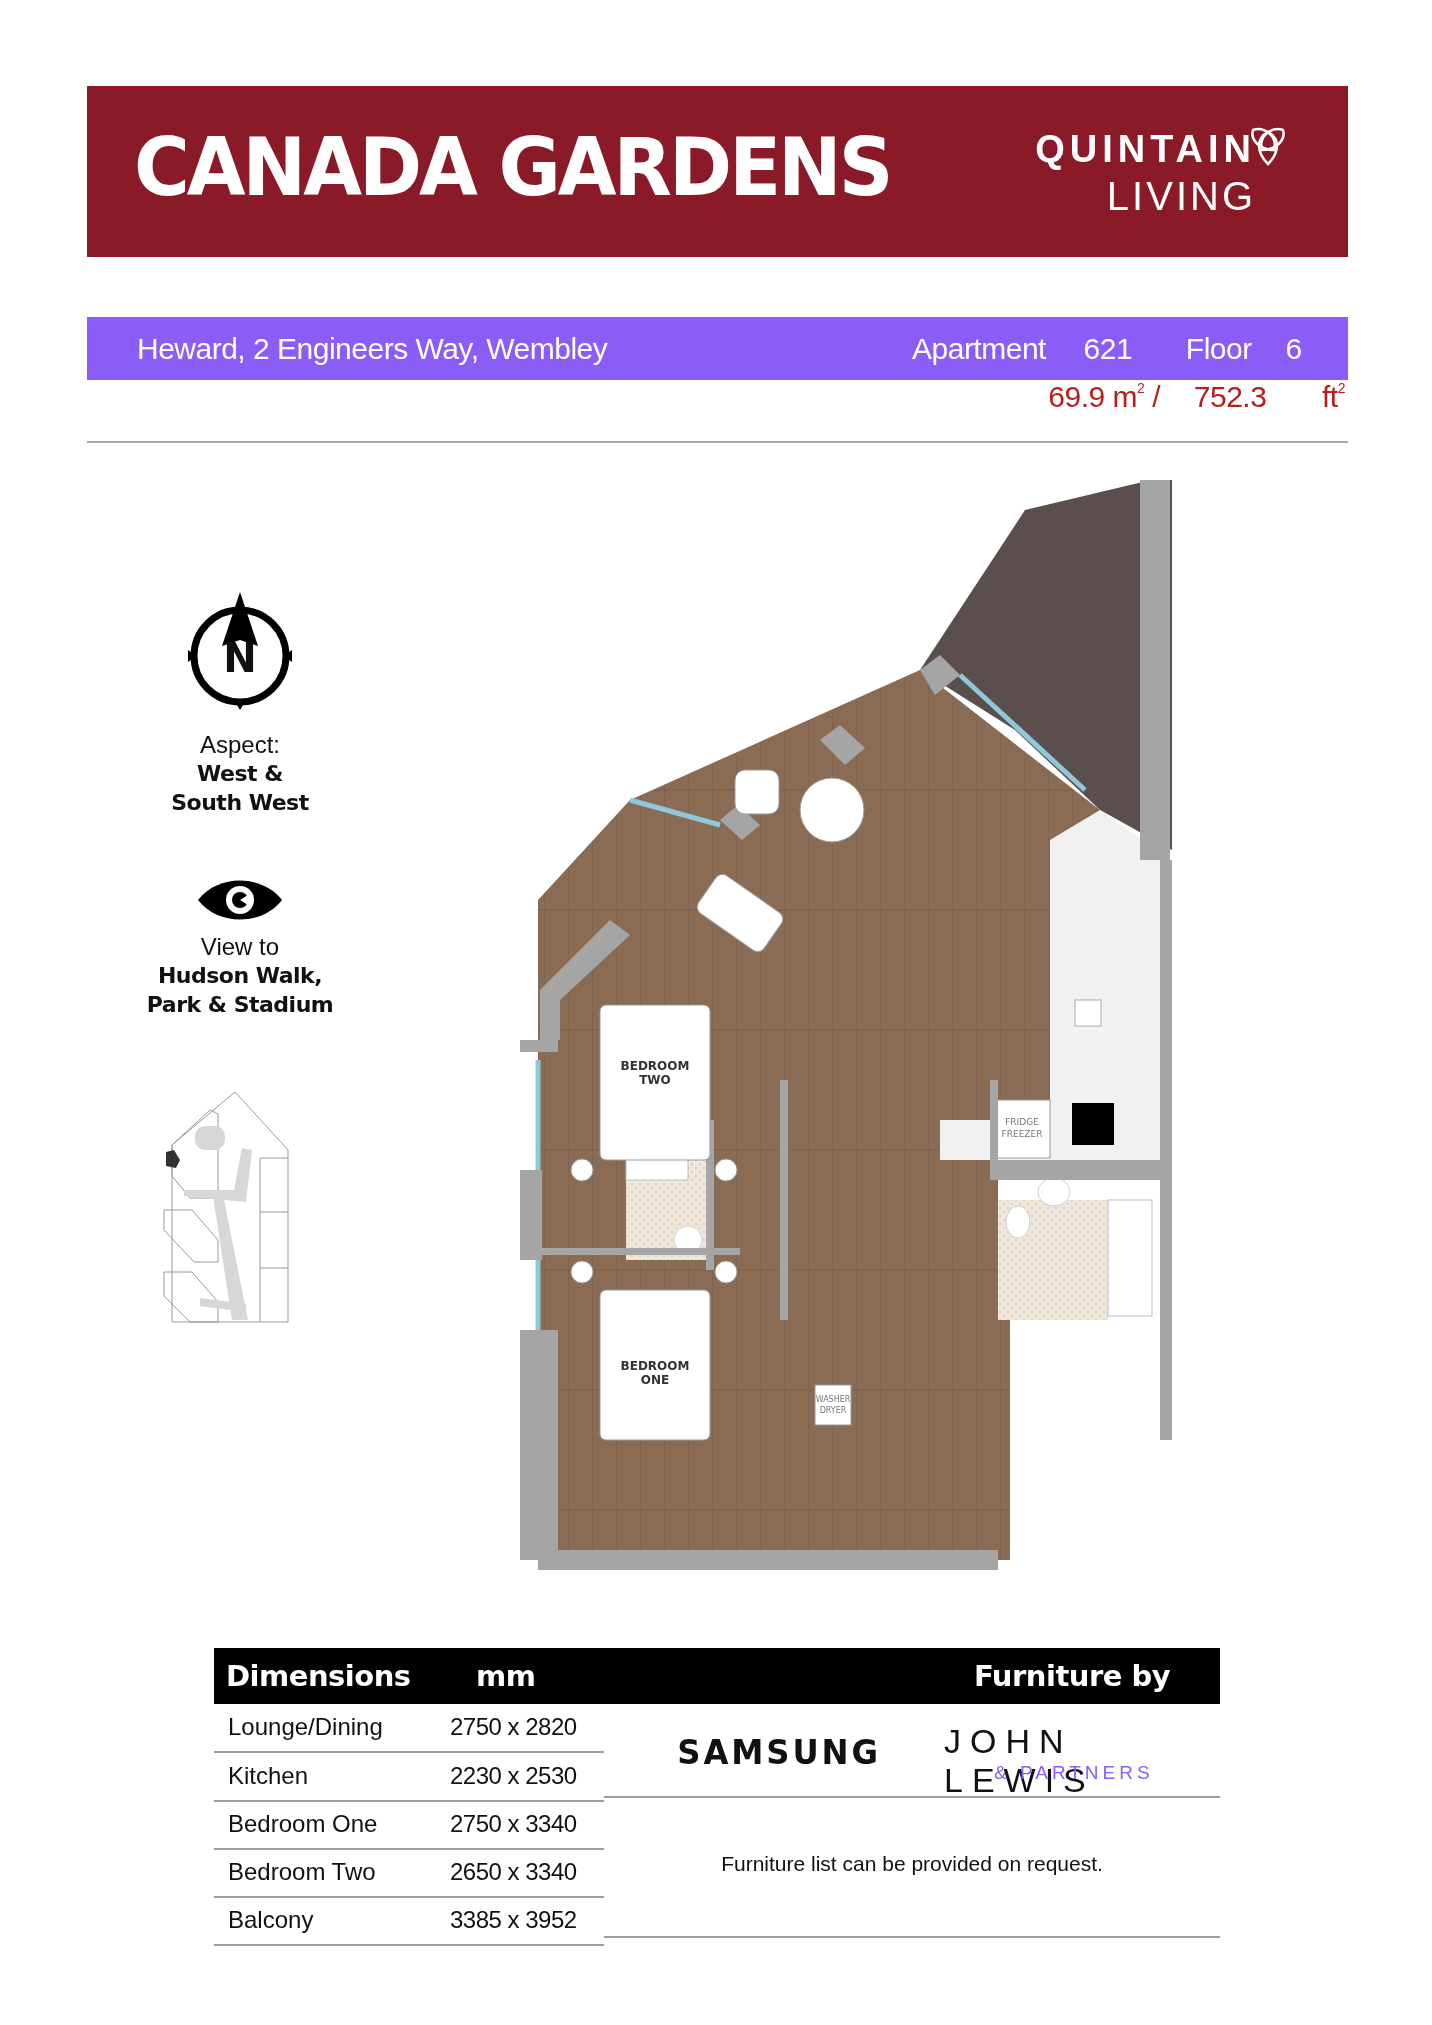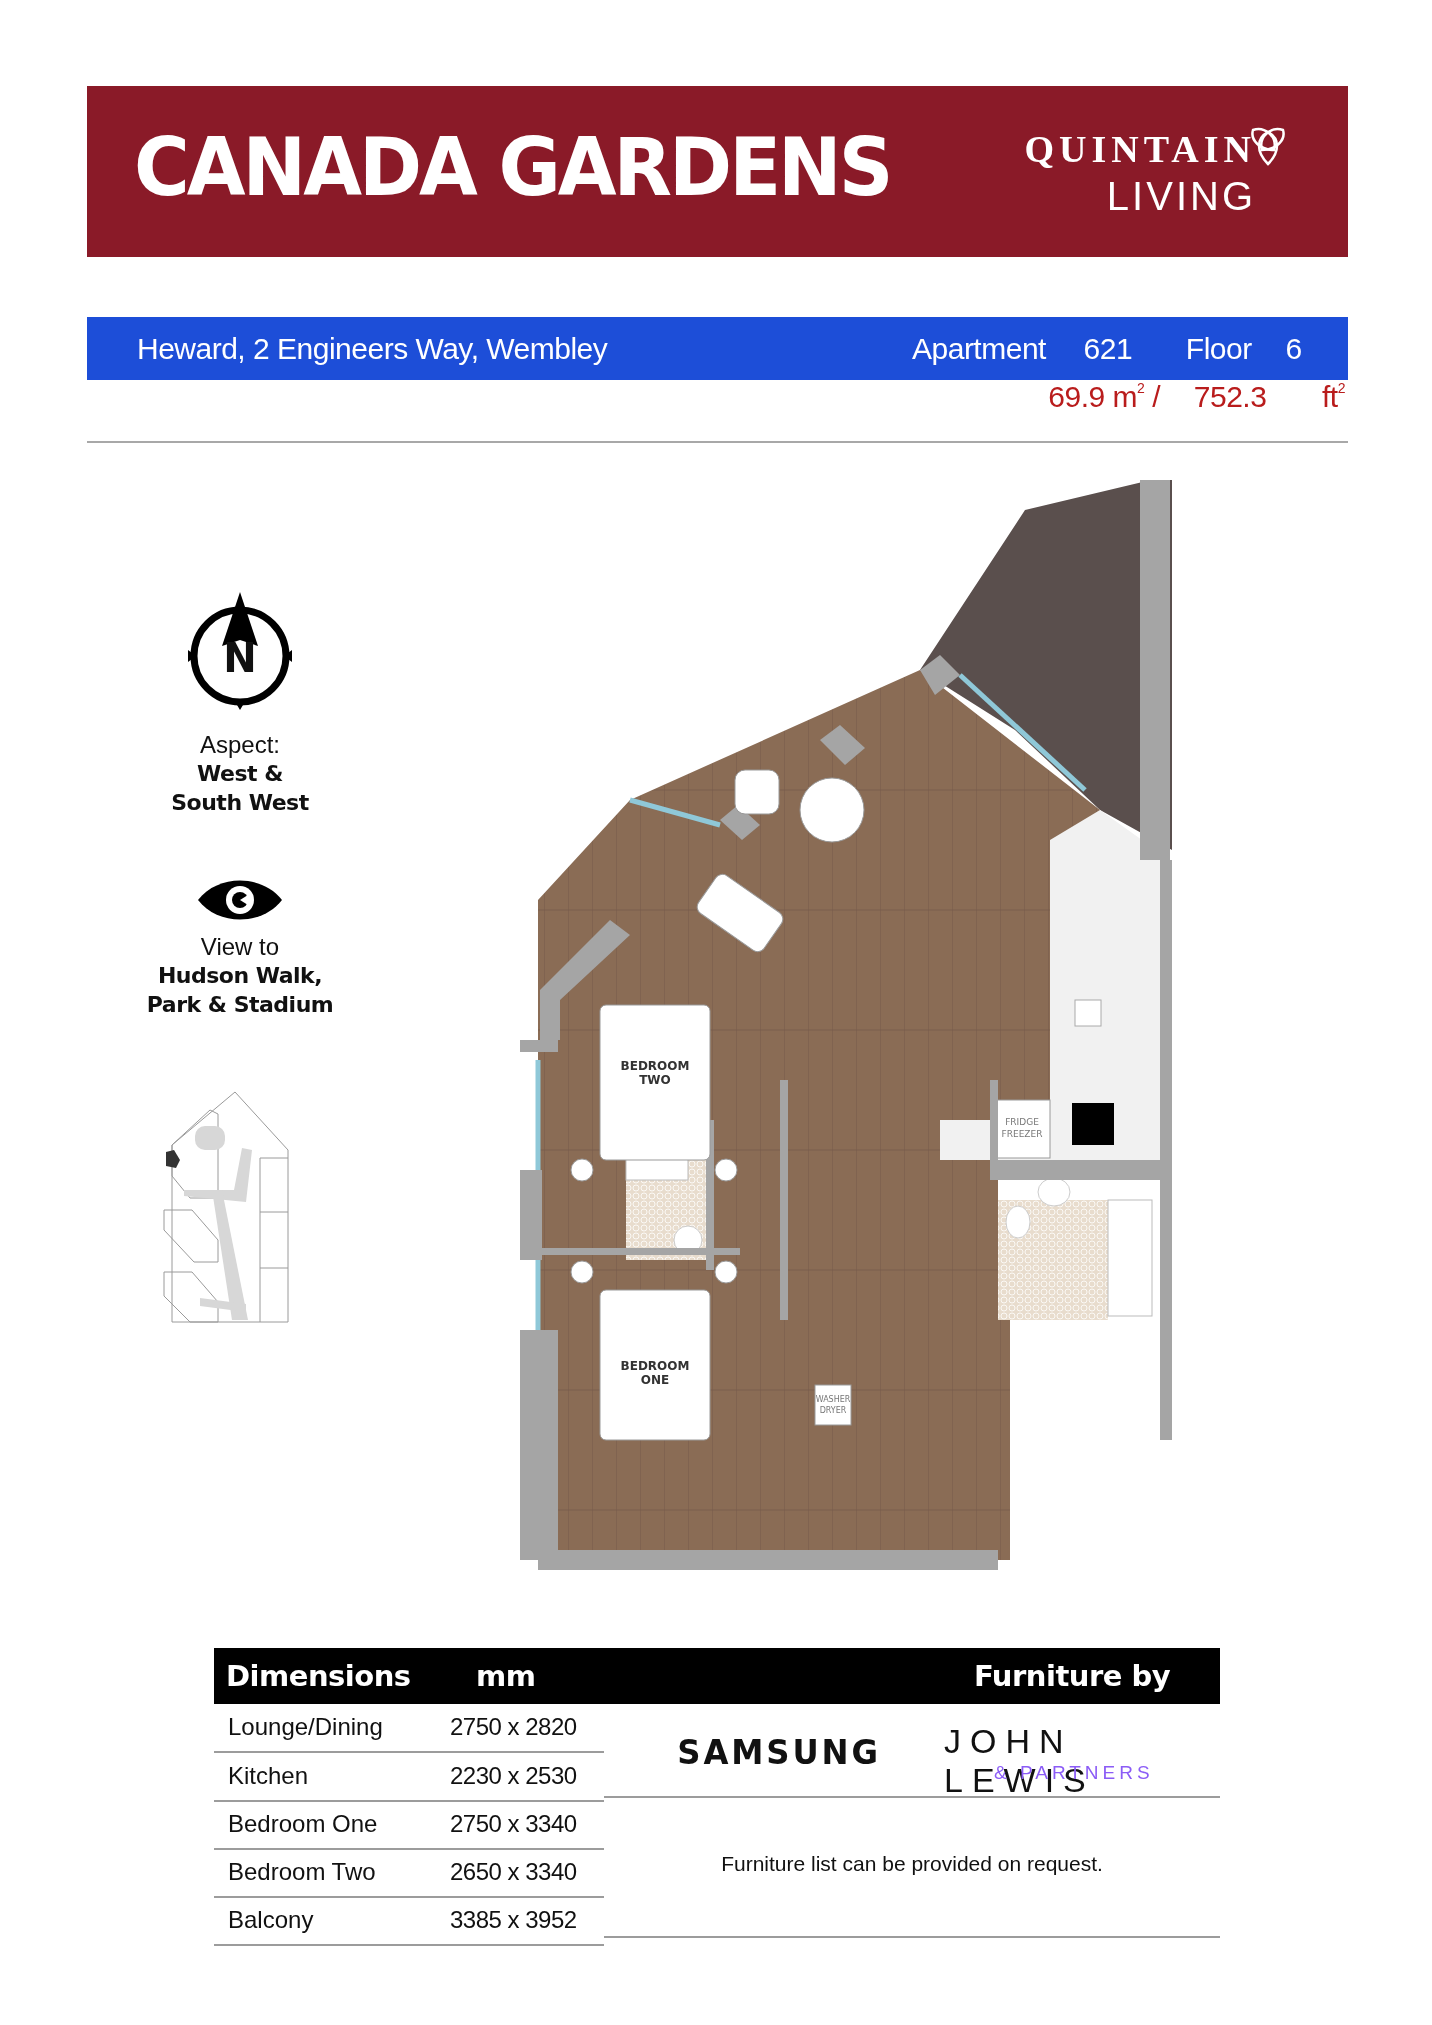--- a/index.html
+++ b/index.html
@@ -2,25 +2,25 @@
 <html><head>
 <meta charset="utf-8">
 <style>
   html, body { margin: 0; padding: 0; background: #ffffff; }
   body { width: 1432px; height: 2025px; position: relative; overflow: hidden; font-family: "Liberation Sans", "DejaVu Sans", sans-serif; color: #111; }
 
   .header-red { position: absolute; left: 87px; top: 86px; width: 1261px; height: 171px; background: #8a1a28; }
   .title { position: absolute; left: 47px; top: 42px; font-family: "DejaVu Sans", sans-serif; font-weight: bold; font-size: 76px; letter-spacing: -3px; color: #fff; line-height: 1; transform: scaleY(1.05); transform-origin: left top; }
   .subtitle { position: absolute; left: 48px; top: 140px; font-size: 50px; color: #fff; font-weight: normal; line-height: 1; letter-spacing: -0.5px; }
   .logo { position: absolute; right: 62px; top: 38px; width: 260px; height: 100px; }
-  .logo .q { position: absolute; right: 30px; top: 6px; font-family: Liberation Serif, serif; font-weight: bold; font-size: 38px; letter-spacing: 5px; color: #fff; line-height: 1; }
+  .logo .q { position: absolute; right: 30px; top: 6px; font-family: Liberation Sans, sans-serif; font-weight: bold; font-size: 38px; letter-spacing: 5px; color: #fff; line-height: 1; }
   .logo .l { position: absolute; right: 30px; top: 52px; font-size: 40px; letter-spacing: 3px; color: #fff; line-height: 1; }
   .logo svg { position: absolute; right: 0; top: 0; }
 
-  .header-black { position: absolute; left: 87px; top: 317px; width: 1261px; height: 63px; background: #1d4ed8; color: #fff; }
+  .header-black { position: absolute; left: 87px; top: 317px; width: 1261px; height: 63px; background: #8b5cf6; color: #fff; }
   .addr { position: absolute; left: 50px; top: 15px; font-size: 30px; letter-spacing: -0.5px; }
   .apt { position: absolute; left: 825px; top: 15px; font-size: 30px; letter-spacing: -0.5px; }
   .apt span { display: inline-block; }
   .size-row { position: absolute; right: 87px; top: 380px; font-size: 30px; letter-spacing: -0.5px; color: #b91c1c; text-align: right; }
   .size-row sup { font-size: 14px; vertical-align: 14px; }
   .divider { position: absolute; left: 87px; top: 441px; width: 1261px; height: 2px; background: #a8a8a8; }
 
   .side { position: absolute; left: 120px; width: 240px; text-align: center; font-size: 24px; line-height: 29px; }
   .side .bold { font-family: "DejaVu Sans", sans-serif; font-weight: bold; font-size: 22px; letter-spacing: -0.5px; }
   .icon-box { display: block; margin: 0 auto; }

